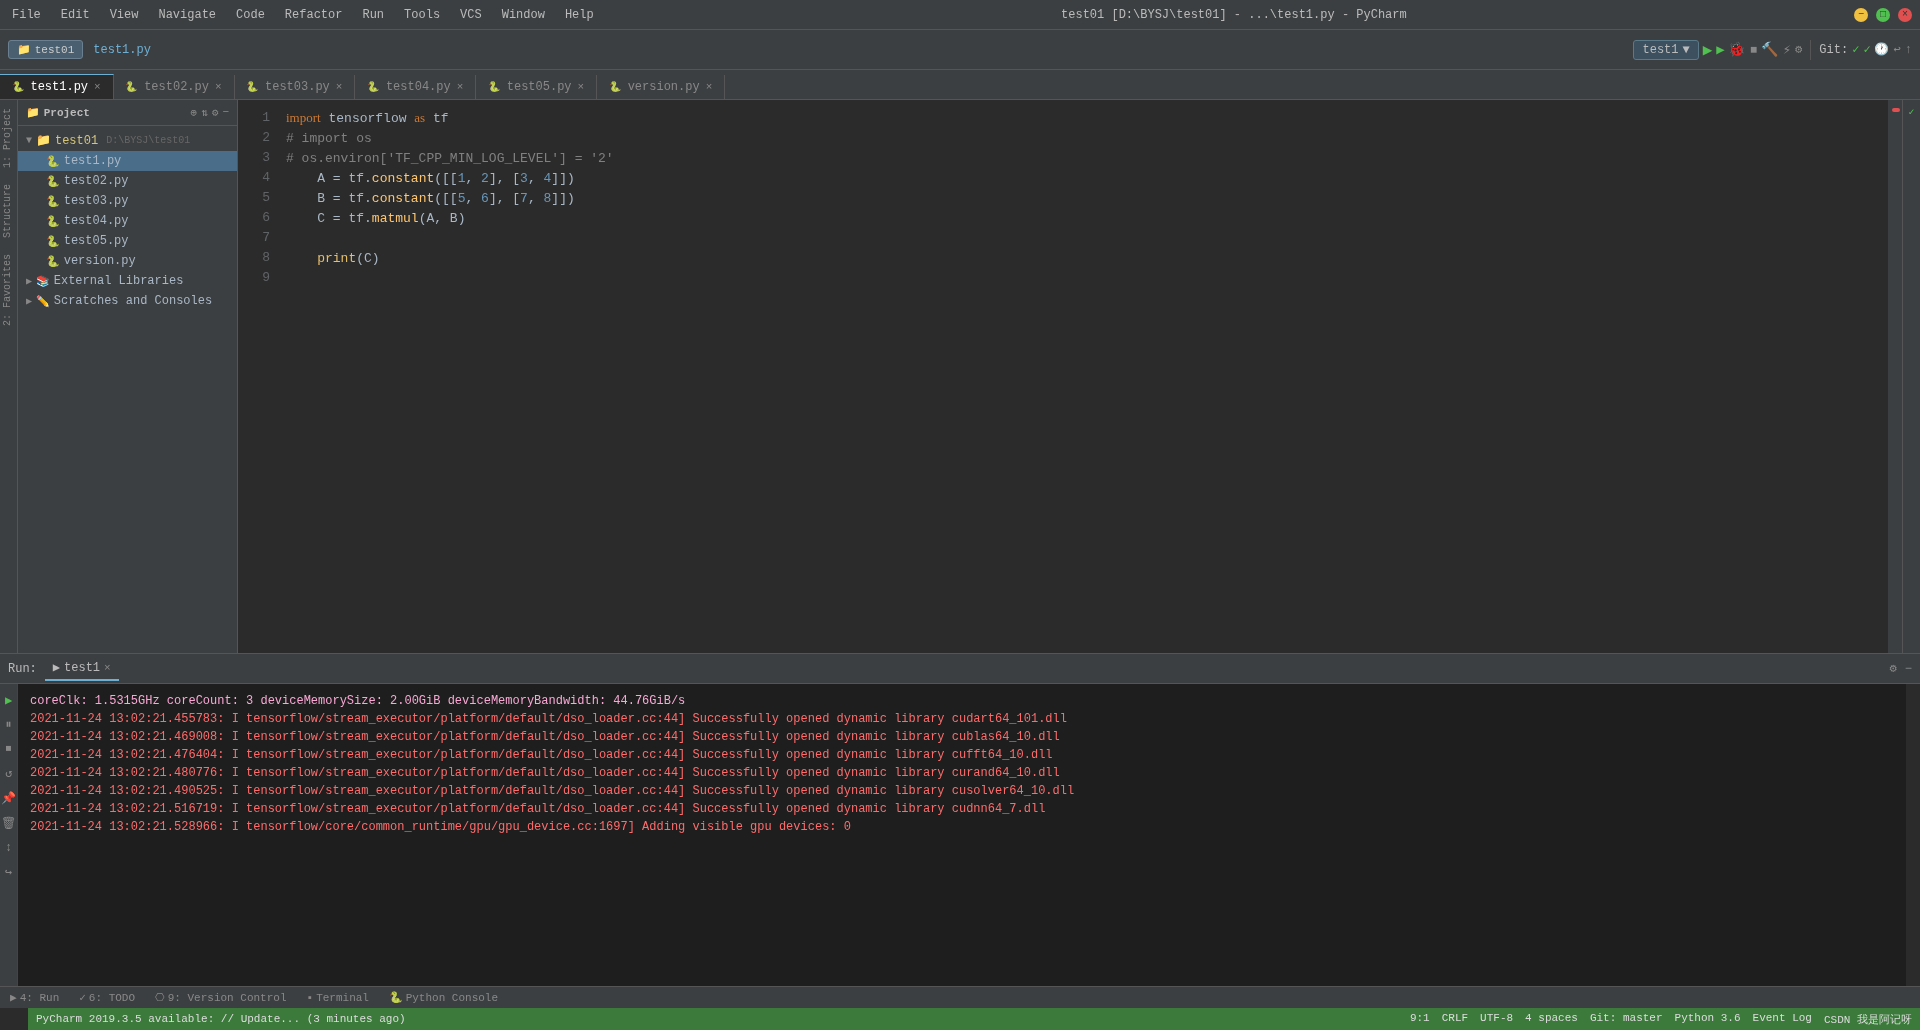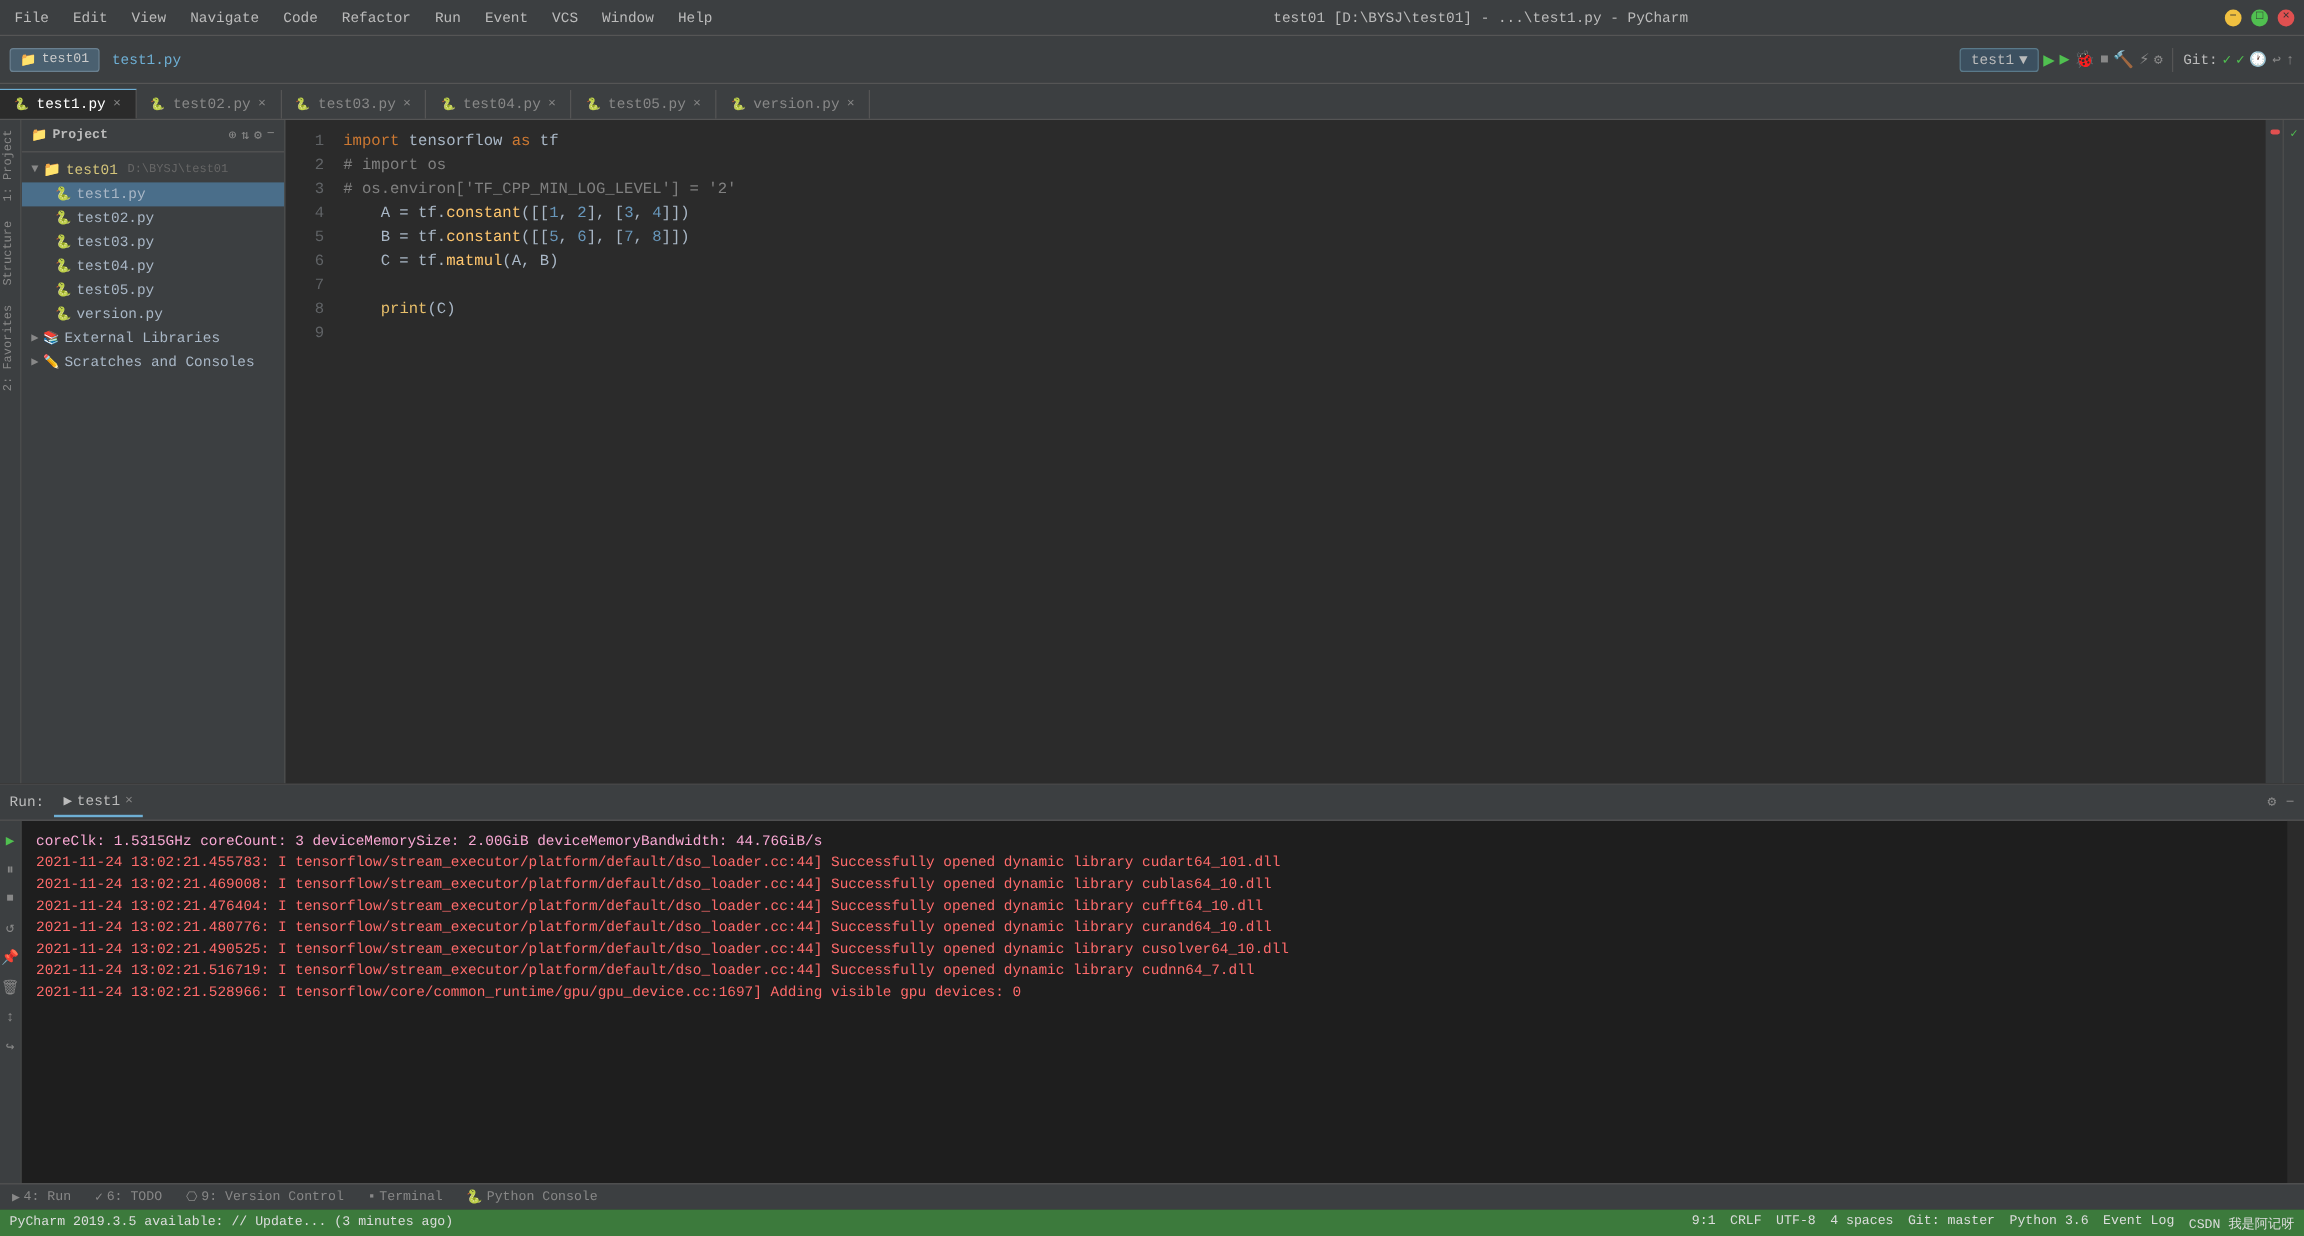--- a/index.html
+++ b/index.html
@@ -59,59 +59,59 @@
     #run-panel { height: 333px; background: #1e1e1e; border-top: 1px solid #555; display: flex; flex-direction: column; }
     #run-panel-header { background: #3c3f41; height: 30px; display: flex; align-items: center; padding: 0 8px; border-bottom: 1px solid #555; gap: 8px; }
     .run-tab { font-size: 12px; color: #888; cursor: pointer; padding: 4px 8px; display: flex; align-items: center; gap: 4px; }
     .run-tab.active { color: #bbb; border-bottom: 2px solid #6eafd4; }
     #run-panel-content { display: flex; flex: 1; overflow: hidden; }
     #console-output { flex: 1; padding: 8px 12px; overflow-y: auto; font-size: 12px; line-height: 18px; }
     .console-line { color: #ff6b6b; white-space: nowrap; }
     .console-line.normal { color: #f9a8d4; }
 
     
-    #statusbar { background: #3c7a3c; height: 22px; display: flex; align-items: center; padding: 0 8px; font-size: 11px; color: #ddd; gap: 12px; }
+    #statusbar { background: #3c7a3c; height: 22px; display: flex; align-items: center; padding: 0 8px; font-size: 11px; color: #ddd; gap: 12px; margin-left: 28px; }
     #statusbar .status-right { margin-left: auto; display: flex; gap: 12px; justify-content: flex-end; }
     #statusbar .status-item { cursor: pointer; }
 
     
     #right-gutter { width: 14px; background: #3c3f41; position: relative; }
     #right-gutter .error-marker { position: absolute; right: 2px; width: 8px; height: 4px; background: #e05050; border-radius: 2px; }
 
     
     #bottom-strip { height: 22px; background: #3c3f41; border-top: 1px solid #555; display: flex; align-items: center; padding: 0 4px; gap: 8px; }
     .bottom-btn { font-size: 11px; color: #888; cursor: pointer; padding: 2px 6px; display: flex; align-items: center; gap: 3px; }
 
     
     #vertical-labels { width: 18px; background: #3c3f41; border-right: 1px solid #555; display: flex; flex-direction: column; }
     .vlabel { font-size: 10px; color: #888; writing-mode: vertical-rl; transform: rotate(180deg); padding: 8px 2px; cursor: pointer; }
 
     
     #run-left-icons { width: 18px; background: #3c3f41; border-right: 1px solid #444; display: flex; flex-direction: column; align-items: center; gap: 4px; padding-top: 6px; }
     .rleft-icon { font-size: 12px; color: #888; cursor: pointer; padding: 3px 1px; }
 
-    .keyword { color: #cc7832; }
+    .keyword { color: #cc7832; font-family: Liberation Serif, serif; }
     .comment { color: #808080; }
     .function { color: #ffc66d; }
     .number { color: #6897bb; }
     .builtin { color: #e8bf6a; }
   </style>
 </head>
 <body>
 
 <div id="titlebar">
   <div class="menu-bar">
     <span class="menu-item">File</span>
     <span class="menu-item">Edit</span>
     <span class="menu-item">View</span>
     <span class="menu-item">Navigate</span>
     <span class="menu-item">Code</span>
     <span class="menu-item">Refactor</span>
     <span class="menu-item">Run</span>
-    <span class="menu-item">Event</span>
+    <span class="menu-item">Tools</span>
     <span class="menu-item">VCS</span>
     <span class="menu-item">Window</span>
     <span class="menu-item">Help</span>
   </div>
   <div class="title-text">test01 [D:\BYSJ\test01] - ...\test1.py - PyCharm</div>
   <div class="win-controls">
     <div class="win-btn minimize">−</div>
     <div class="win-btn maximize">□</div>
     <div class="win-btn close">×</div>
   </div>

